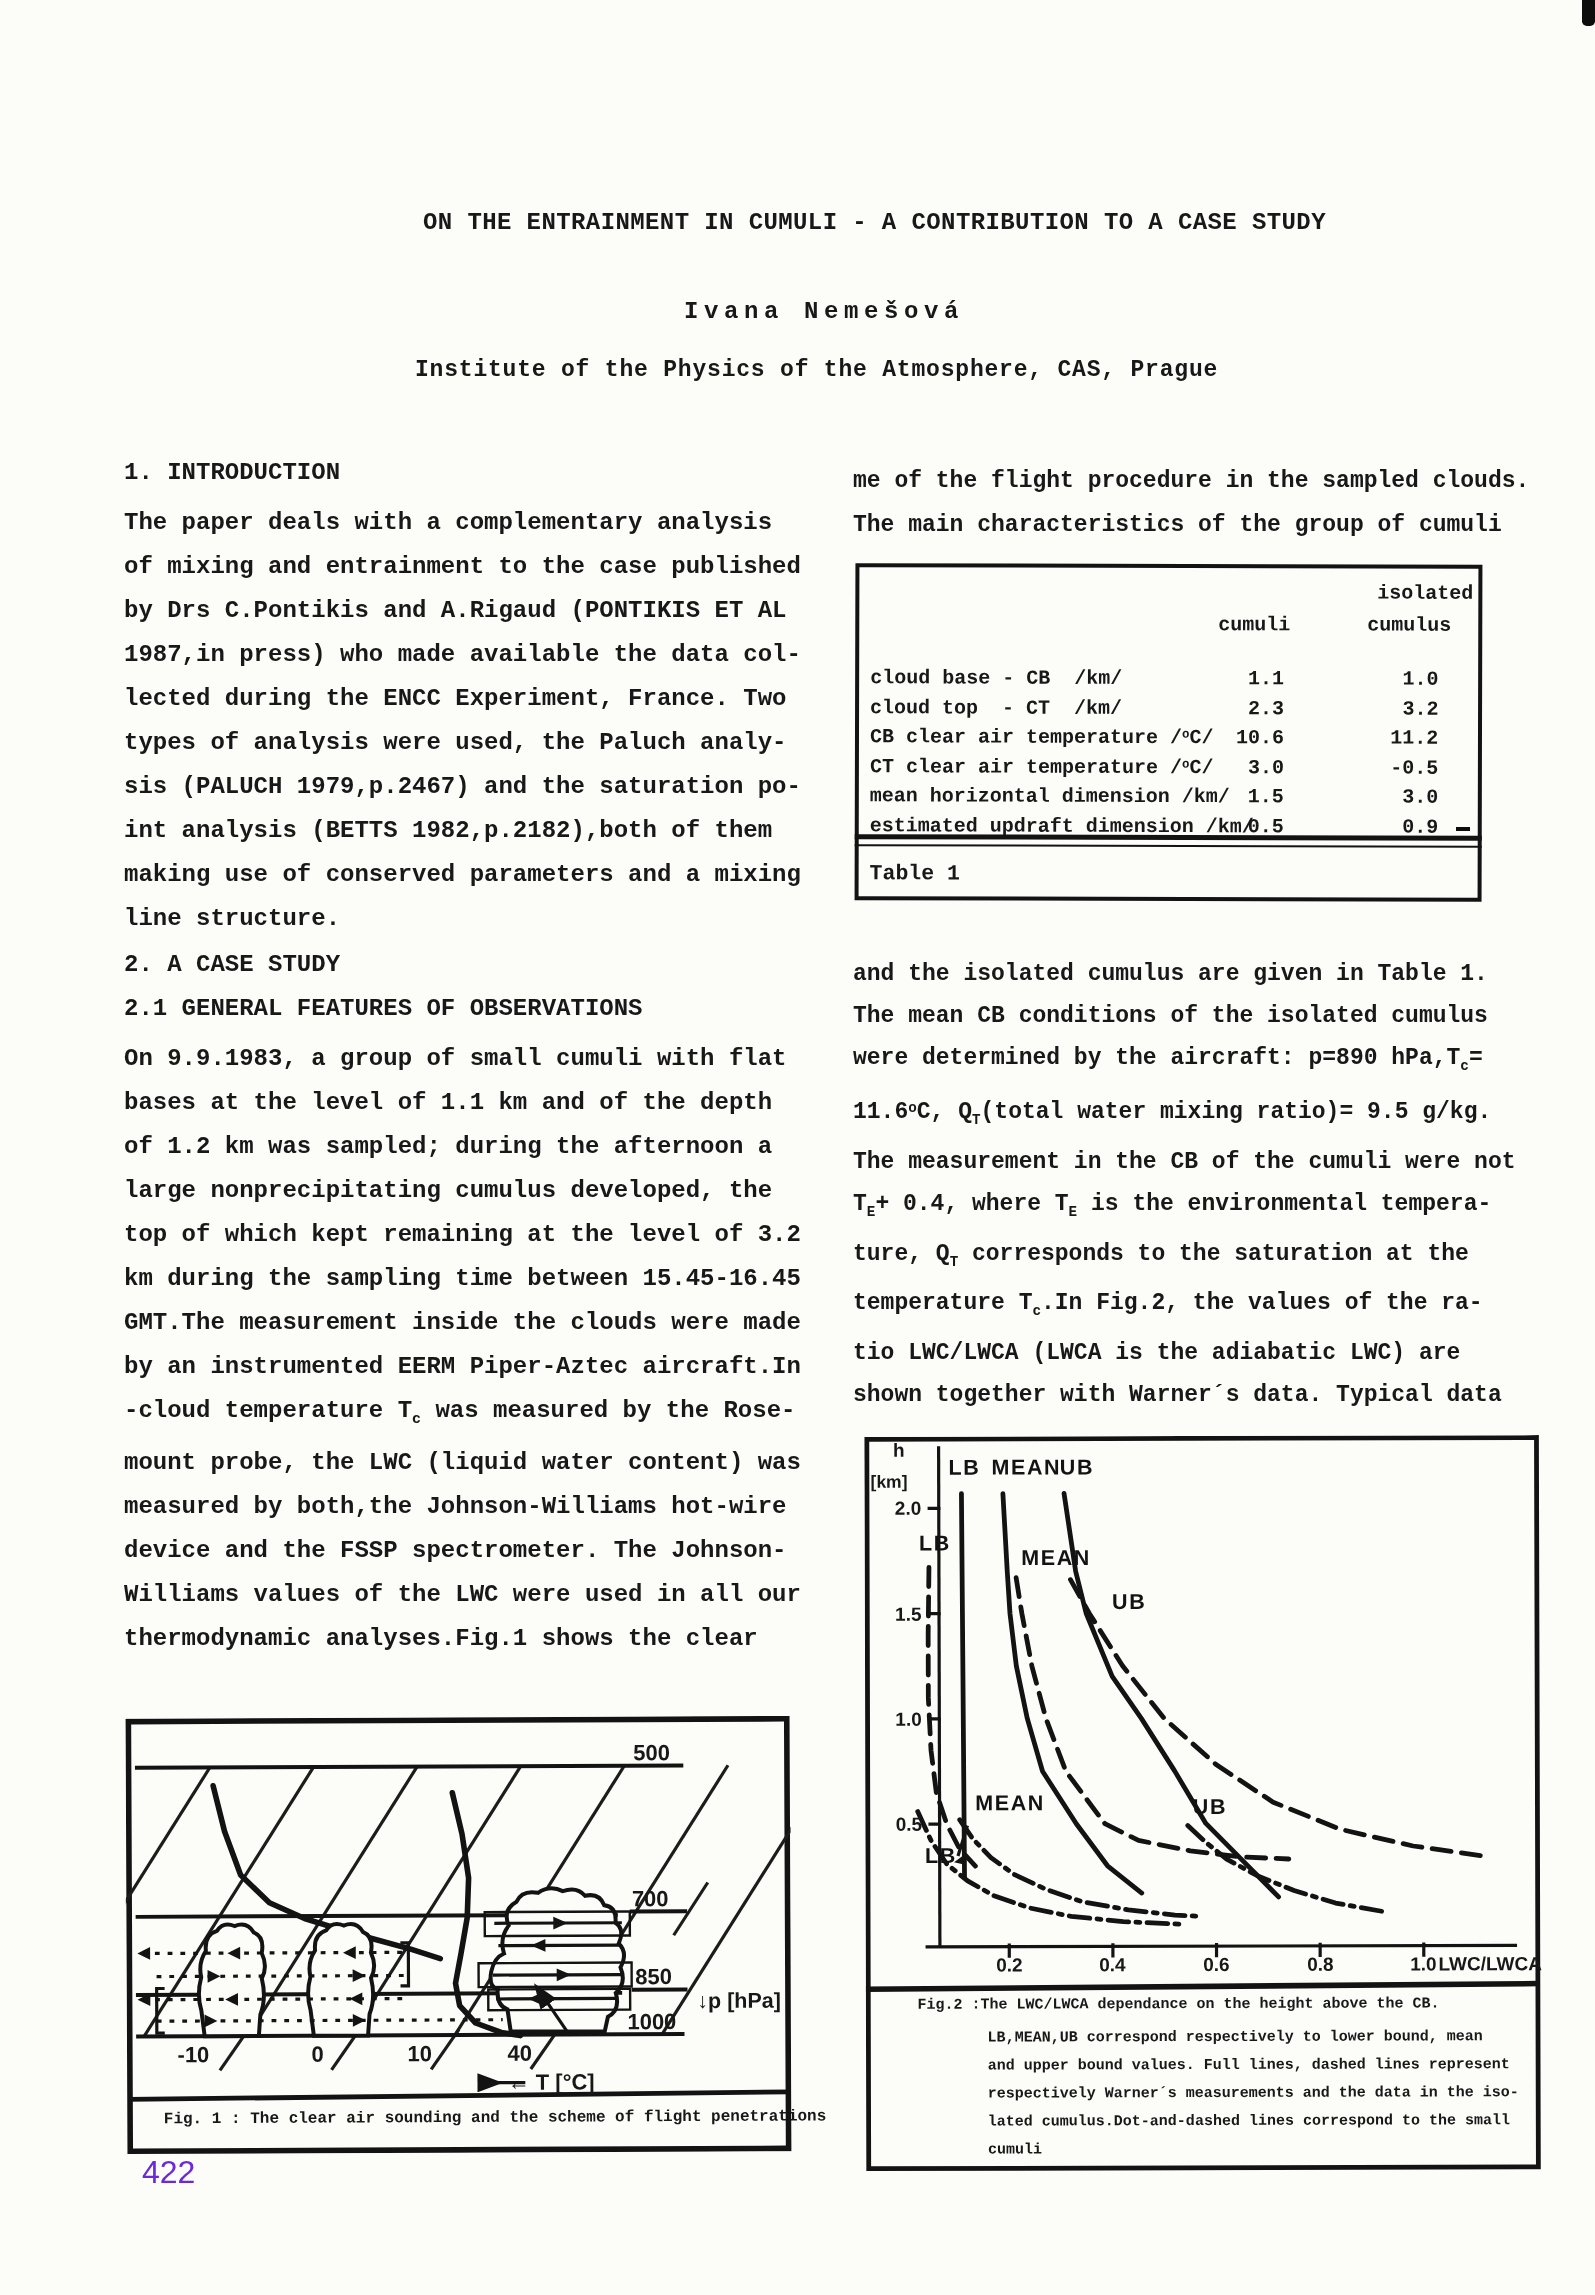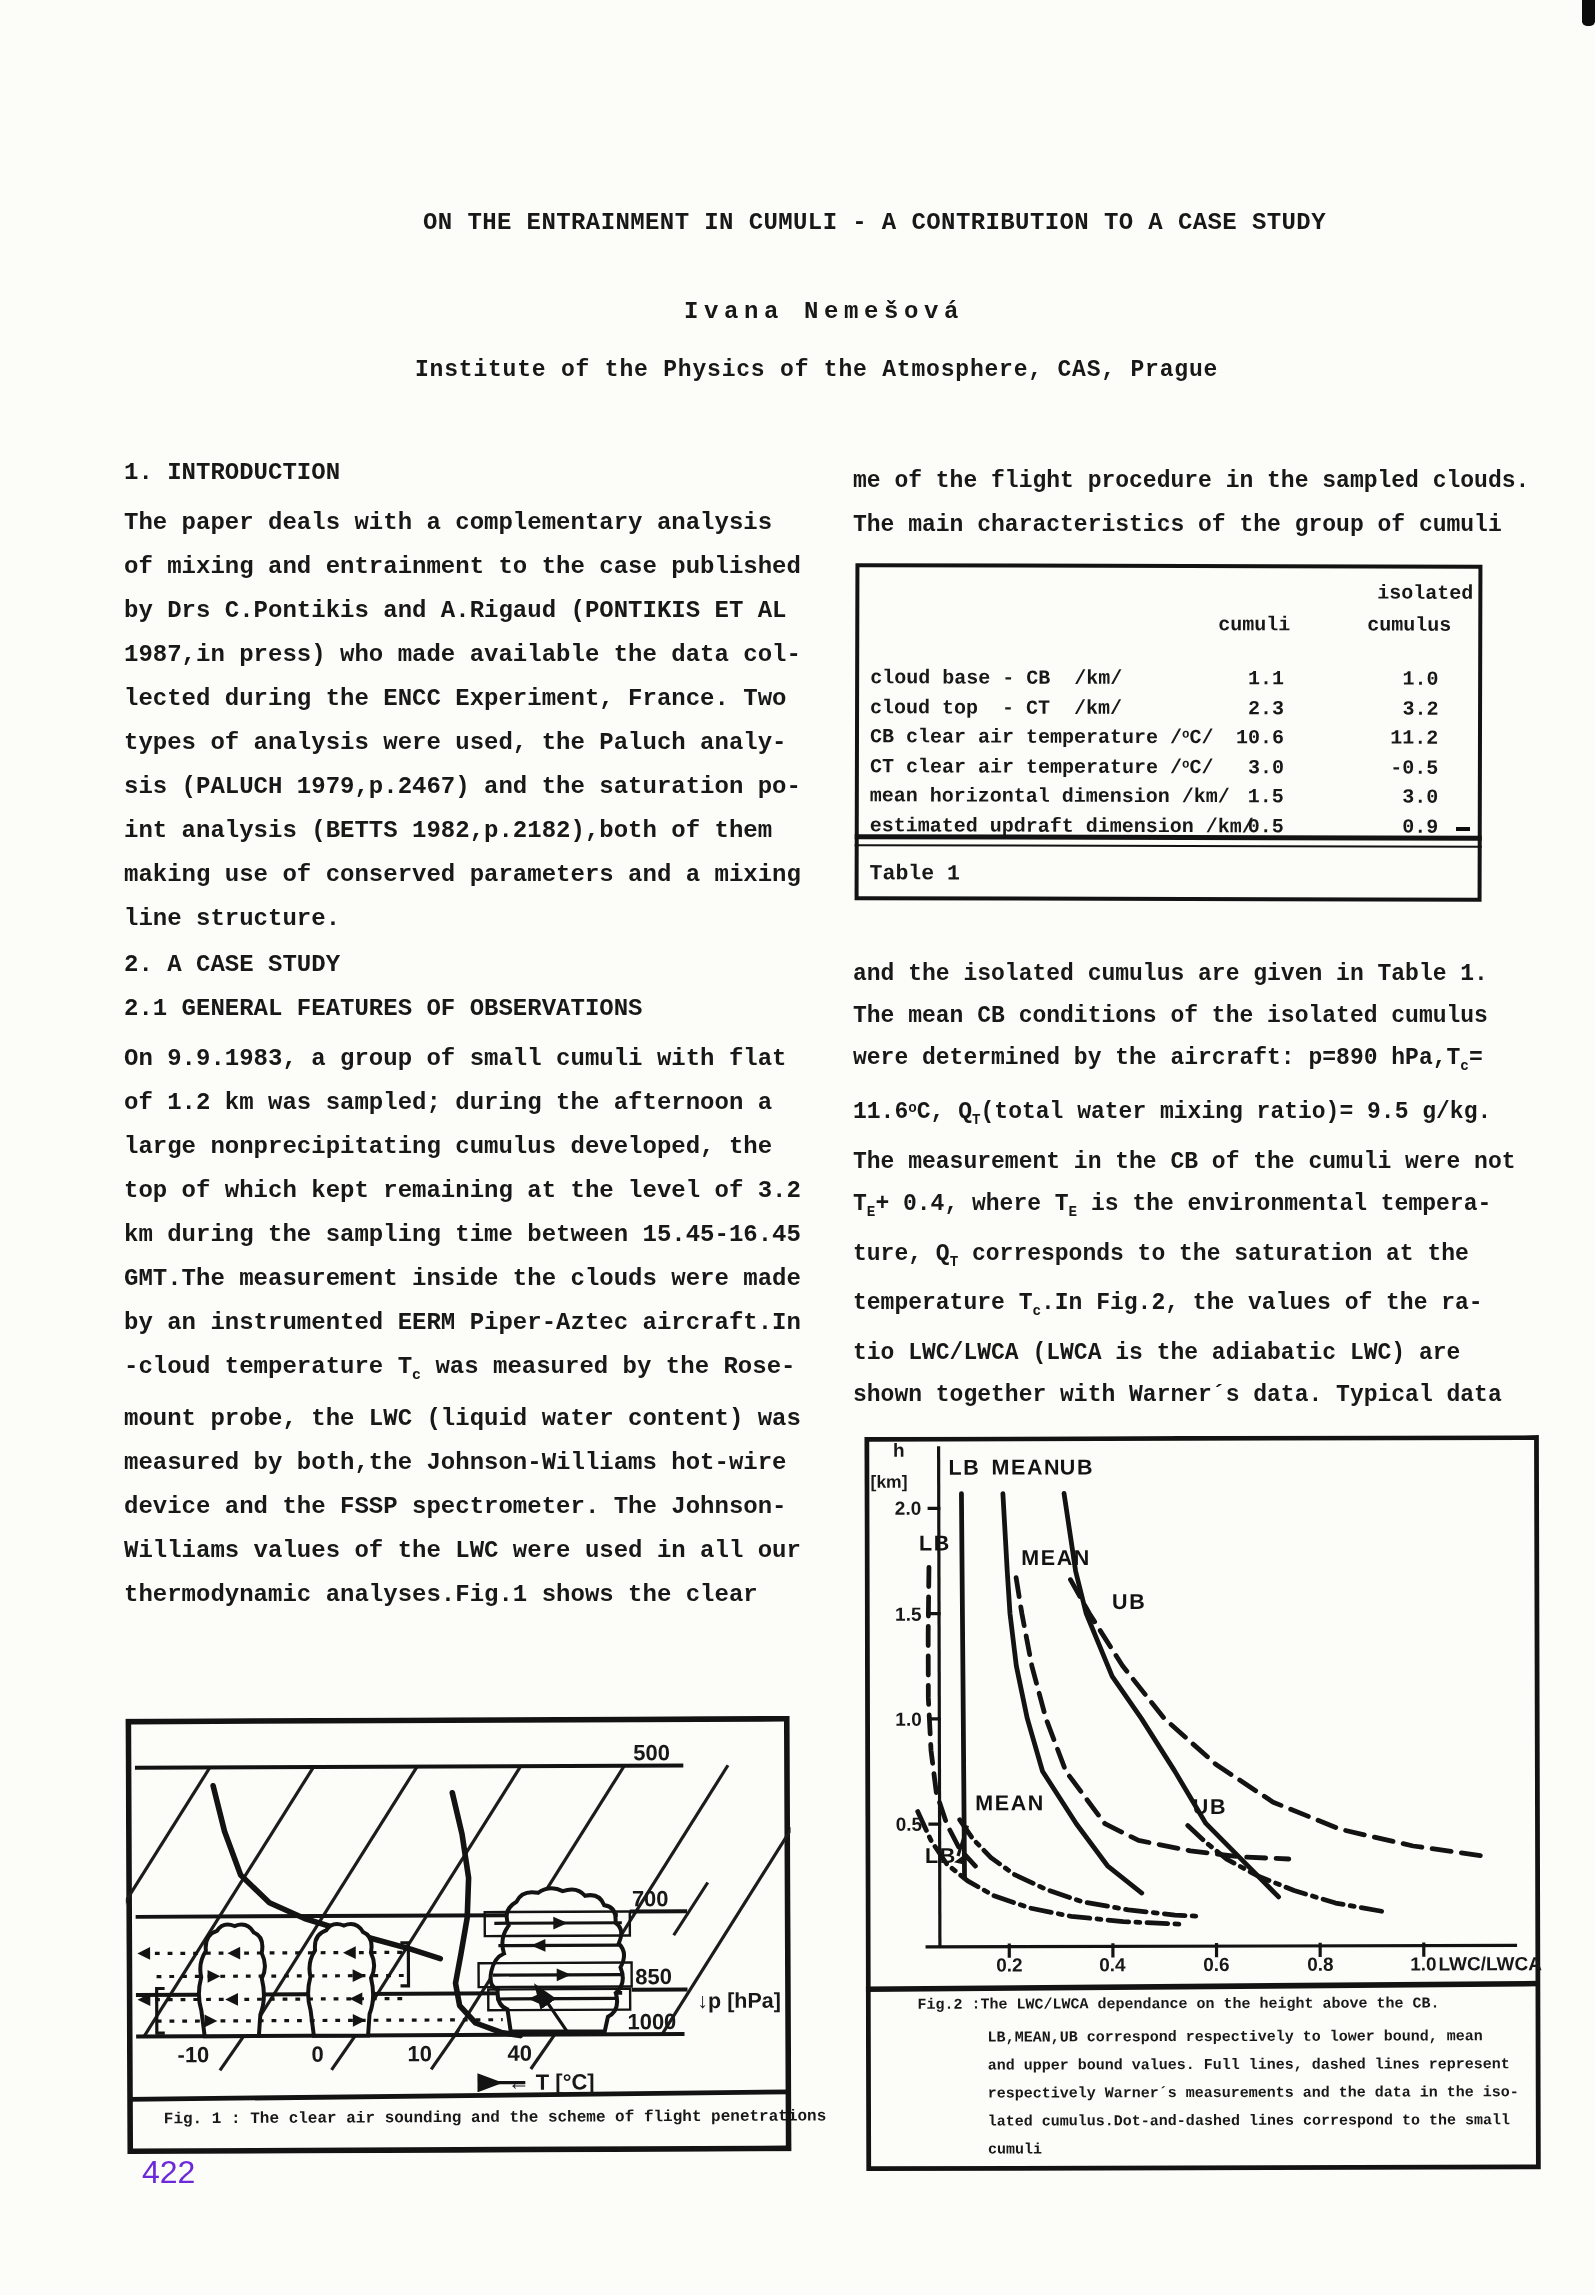--- a/index.html
+++ b/index.html
@@ -60,20 +60,21 @@
       <div class="tl">types of analysis were used, the Paluch analy-</div>
       <div class="tl">sis (PALUCH 1979,p.2467) and the saturation po-</div>
       <div class="tl">int analysis (BETTS 1982,p.2182),both of them</div>
       <div class="tl">making use of conserved parameters and a mixing</div>
       <div class="tl">line structure.</div>
     </div>
   <div class="abs mono heading" style="left:124px;top:951px;">2. A CASE STUDY</div>
   <div class="abs mono heading" style="left:124px;top:995px;">2.1 GENERAL FEATURES OF OBSERVATIONS</div>
   <div class="abs mono body-lines" style="left:124px;top:1037px;width:694px;">
       <div class="tl">On 9.9.1983, a group of small cumuli with flat</div>
+      <div class="tl">bases at the level of 1.1 km and of the depth</div>
       <div class="tl">of 1.2 km was sampled; during the afternoon a</div>
       <div class="tl">large nonprecipitating cumulus developed, the</div>
       <div class="tl">top of which kept remaining at the level of 3.2</div>
       <div class="tl">km during the sampling time between 15.45-16.45</div>
       <div class="tl">GMT.The measurement inside the clouds were made</div>
       <div class="tl">by an instrumented EERM Piper-Aztec aircraft.In</div>
       <div class="tl">-cloud temperature T<sub>c</sub> was measured by the Rose-</div>
       <div class="tl">mount probe, the LWC (liquid water content) was</div>
       <div class="tl">measured by both,the Johnson-Williams hot-wire</div>
       <div class="tl">device and the FSSP spectrometer. The Johnson-</div>

